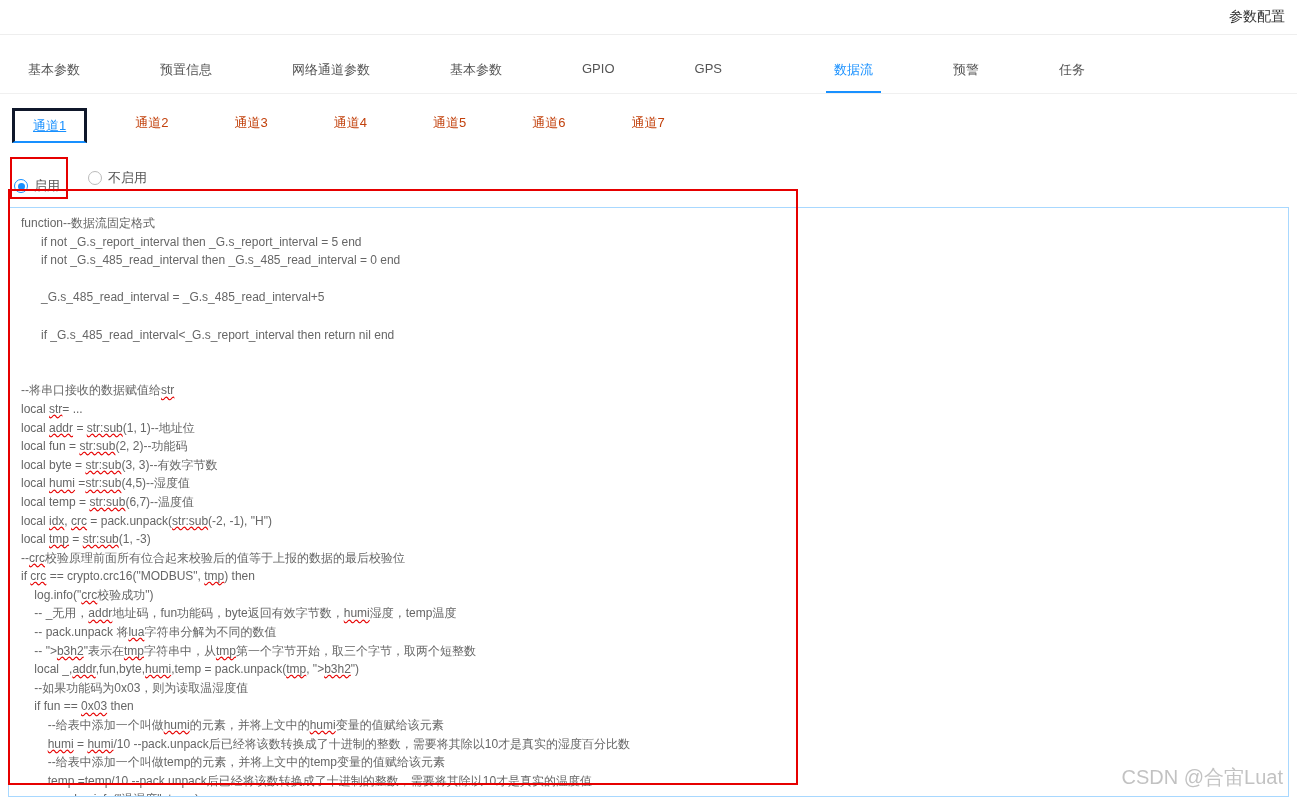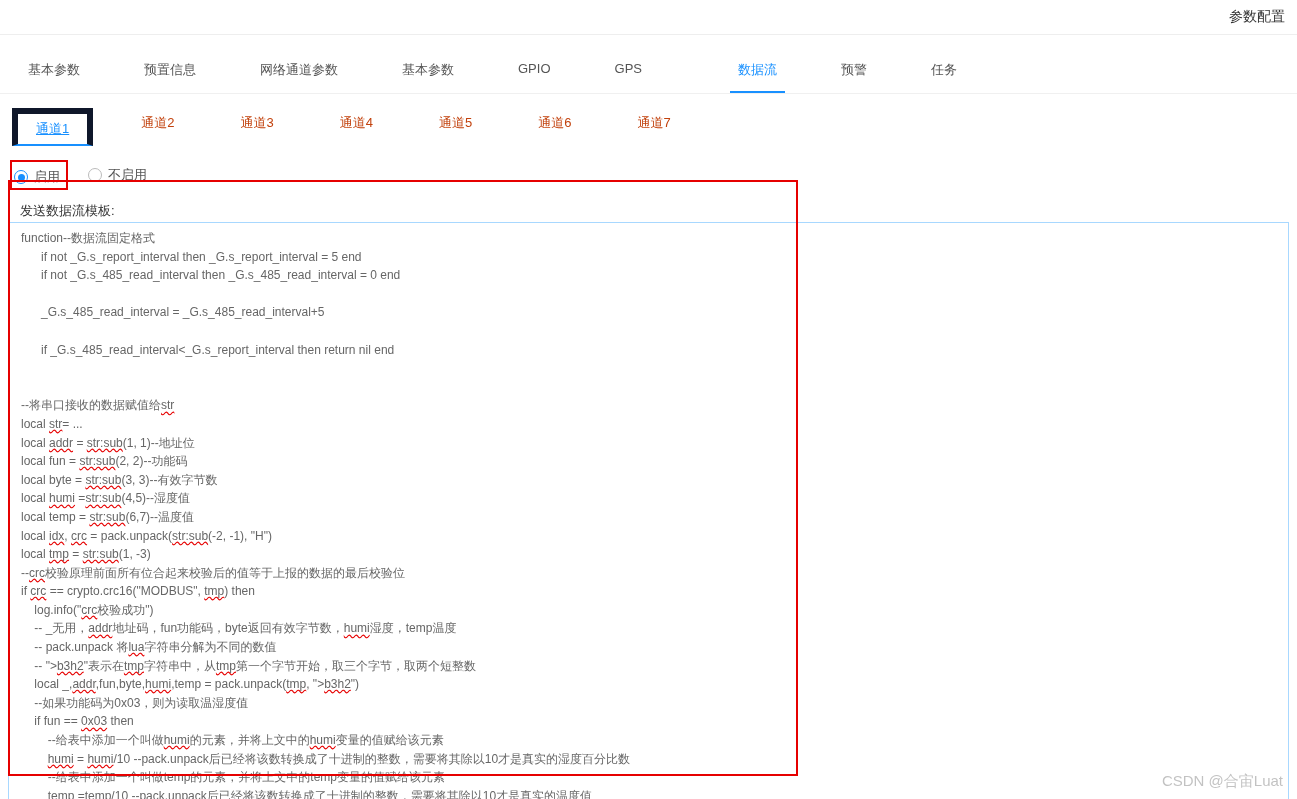--- a/index.html
+++ b/index.html
@@ -15,21 +15,21 @@
   }
   .header {
     padding: 8px 12px;
     border-bottom: 1px solid #eee;
     font-size: 14px;
     color: #333;
     text-align: right;
   }
   .main-tabs {
     display: flex;
-    gap: 0;
+    gap: 16px;
     padding: 20px 20px 0 20px;
     border-bottom: 1px solid #f0f0f0;
   }
   .main-tabs .tab {
     padding: 6px 8px 12px 8px;
     margin-right: 48px;
     color: #555;
     cursor: pointer;
     font-size: 13px;
   }
@@ -47,21 +47,21 @@
     margin-right: 30px;
     color: #c2410c;
     cursor: pointer;
     font-size: 13px;
   }
   .sub-tabs .stab.active {
     color: #1890ff;
     border-bottom: 2px solid #1890ff;
   }
   .hl-red1 {
-    border: 6px solid #0f172a;
+    border: 3px solid #0f172a;
     padding: 2px 14px;
     text-decoration: underline;
   }
   .radio-row {
     display: flex;
     align-items: center;
     padding: 10px 10px 8px 10px;
     gap: 20px;
   }
   .radio-group {
@@ -80,21 +80,21 @@
   }
   .radio.checked { border-color: #1890ff; }
   .radio.checked::after {
     content: "";
     width: 7px; height: 7px;
     background: #1890ff;
     border-radius: 50%;
   }
   .hl-red2 {
     border: 2px solid #e60000;
-    padding: 6px 6px 2px 2px;
+    padding: 18px 6px 2px 2px;
     display: inline-flex;
     align-items: center;
     gap: 6px;
   }
   .section-label {
     padding: 4px 12px 2px 12px;
     color: #333;
     font-size: 13px;
   }
   .code-area-wrap {
@@ -119,21 +119,21 @@
     width: 790px;
     height: 596px;
     border: 2px solid #e60000;
     pointer-events: none;
   }
   .watermark {
     position: absolute;
     right: 14px;
     bottom: 8px;
     color: rgba(120,120,120,0.45);
-    font-size: 15px;
+    font-size: 20px;
   }
 </style>
 </head>
 <body>
 
 <div class="header">
   <span>参数配置</span>
 </div>
 
 <div class="main-tabs">
@@ -166,21 +166,20 @@
     </span>
   </span>
   <span class="radio-group">
     <span class="radio"></span>
     <span>不启用</span>
   </span>
 </div>
 
 <div class="code-area-wrap">
   <div class="hl-red3"></div>
-  <div class="section-label">发送数据流模板:</div>
   <div class="code-area" id="code">function--数据流固定格式
       if not _G.s_report_interval then _G.s_report_interval = 5 end
       if not _G.s_485_read_interval then _G.s_485_read_interval = 0 end
 
       _G.s_485_read_interval = _G.s_485_read_interval+5
 
       if _G.s_485_read_interval&lt;_G.s_report_interval then return nil end
 
 
 --将串口接收的数据赋值给<span class="u">str</span>

